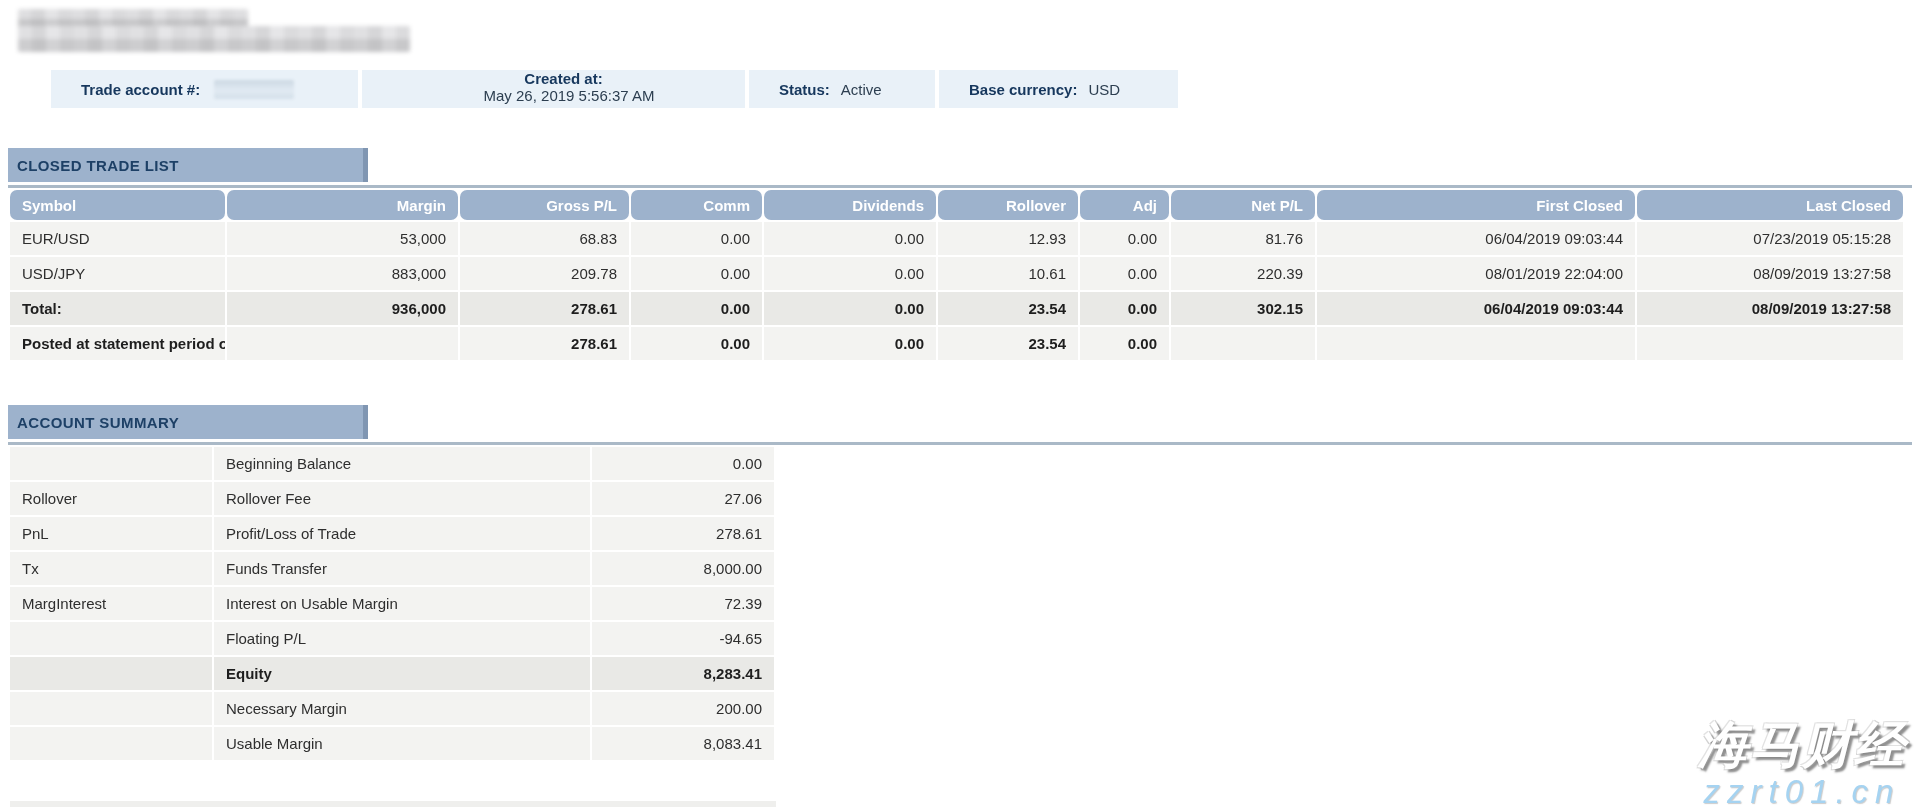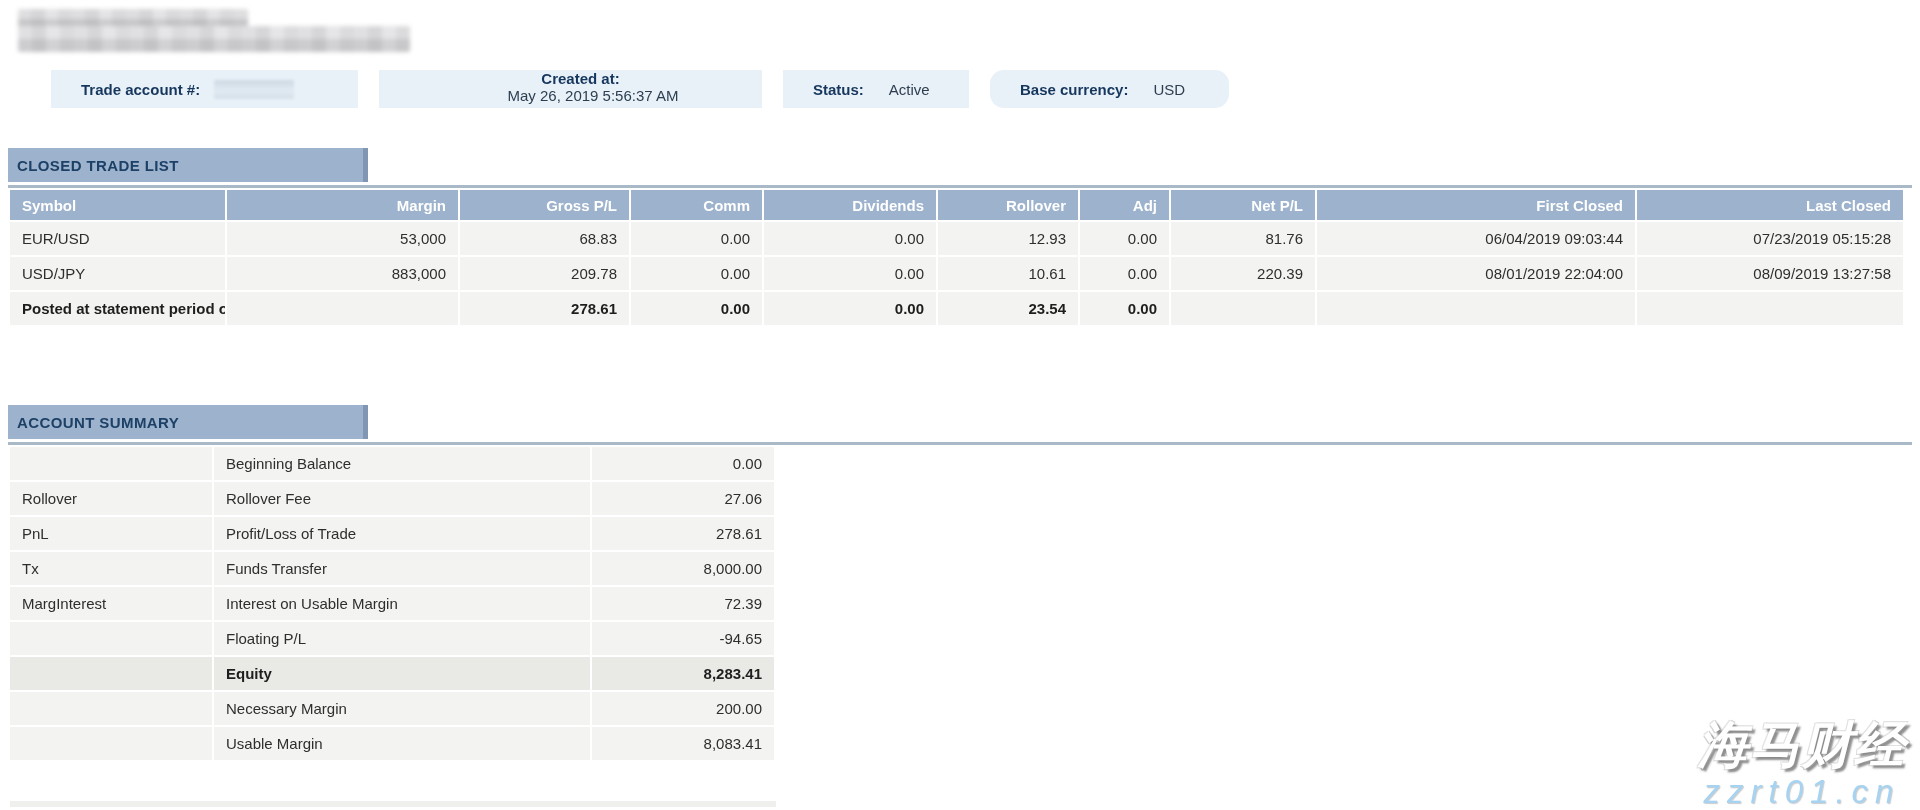--- a/index.html
+++ b/index.html
@@ -16,28 +16,28 @@
   }
   .redacted-title::after {
     content: ""; position: absolute; left: 0; top: 17px; width: 392px; height: 26px;
     background:
       repeating-linear-gradient(0deg, rgba(190,190,192,.5) 0 13px, rgba(230,230,232,.45) 13px 26px),
       repeating-linear-gradient(90deg, #dcdcde 0 14px, #c9c9cb 14px 28px, #e6e6e8 28px 42px, #d2d2d4 42px 56px);
     border-radius: 2px;
   }
 
   
-  .info-bar { position: absolute; left: 10px; top: 70px; height: 22px; display: flex; gap: 21px; padding-left: 41px; }
+  .info-bar { position: absolute; left: 10px; top: 70px; height: 22px; display: flex; gap: 4px; padding-left: 41px; }
   .seg {
     background: var(--info_bar_bg, #e9f1f8); height: 38px;
     display: flex; align-items: center; padding-left: 30px; padding-right: 10px;
     font-size: 15px; white-space: nowrap;
   }
   .seg .lbl { font-weight: bold; color: var(--label_navy, #16375d); }
-  .seg .val { margin-left: 25px; color: var(--value_text, #2c3e50); }
+  .seg .val { margin-left: 11px; color: var(--value_text, #2c3e50); }
   .chip {
     display: inline-block; margin-left: 14px; width: 80px; height: 19px; border-radius: 2px;
     background: linear-gradient(180deg, #ccd8e3, #e1eaf2 55%, #d3dfe9);
     filter: blur(1.5px);
   }
 
   
   .section { position: absolute; left: 8px; }
   .tab {
     width: 360px; height: 34px; display: flex; align-items: center; padding-left: 9px;
@@ -47,21 +47,21 @@
   .tab span {
     font-size: 15px; font-weight: bold; letter-spacing: .4px;
     color: var(--section_title, #1d4066);
   }
   .rule { margin-top: 3px; height: 3px; width: 1904px; background: var(--rule_line, #aab9c7); }
   .section.summary .rule { width: 1904px; }
 
   table { border-collapse: separate; border-spacing: 2px; table-layout: fixed; }
   th {
     background: var(--table_header_bg, #9db2cc); color: var(--table_header_text, #ffffff);
-    font-size: 15px; font-weight: bold; height: 30px; padding: 0 12px; white-space: nowrap; overflow: hidden;
+    font-size: 15px; font-weight: bold; height: 30px; padding: 0 12px; white-space: nowrap; overflow: hidden; border-radius: 7px;
   }
   td {
     background: var(--row_bg, #f3f3f1); color: var(--cell_text, #2e2e2e);
     font-size: 15px; height: 33px; padding: 0 12px; white-space: nowrap; overflow: hidden;
   }
   .num { text-align: right; }
   .sym { text-align: left; }
   tr.alt td { background: var(--row_alt_bg, #e9e9e6); }
   tr.bold-row td { font-weight: bold; color: #1e1e1e; }
 
@@ -95,21 +95,21 @@
         <span class="chip"></span>
       </div>
       <div class="seg" style="width: 383px; flex-direction: column;">
         <span class="lbl">Created at:</span>
         <span class="val">May 26, 2019 5:56:37 AM</span>
       </div>
       <div class="seg" style="width: 186px;">
         <span class="lbl">Status:</span>
         <span class="val">Active</span>
       </div>
-      <div class="seg" style="width: 239px; border-radius: 14px;">
+      <div class="seg" style="width: 239px;">
         <span class="lbl">Base currency:</span>
         <span class="val">USD</span>
       </div>
     </div>
 
   <div class="section closed" style="top:148px;">
     <div class="tab">
       <span>CLOSED TRADE LIST</span>
     </div>
     <div class="rule"></div>
@@ -158,20 +158,32 @@
             <td class="num">883,000</td>
             <td class="num">209.78</td>
             <td class="num">0.00</td>
             <td class="num">0.00</td>
             <td class="num">10.61</td>
             <td class="num">0.00</td>
             <td class="num">220.39</td>
             <td class="num">08/01/2019 22:04:00</td>
             <td class="num">08/09/2019 13:27:58</td>
           </tr>
+          <tr class="alt bold-row">
+            <td class="sym">Total:</td>
+            <td class="num">936,000</td>
+            <td class="num">278.61</td>
+            <td class="num">0.00</td>
+            <td class="num">0.00</td>
+            <td class="num">23.54</td>
+            <td class="num">0.00</td>
+            <td class="num">302.15</td>
+            <td class="num">06/04/2019 09:03:44</td>
+            <td class="num">08/09/2019 13:27:58</td>
+          </tr>
           <tr class="bold-row">
             <td class="sym">Posted at statement period of time:</td>
             <td class="num"></td>
             <td class="num">278.61</td>
             <td class="num">0.00</td>
             <td class="num">0.00</td>
             <td class="num">23.54</td>
             <td class="num">0.00</td>
             <td class="num"></td>
             <td class="num"></td>

